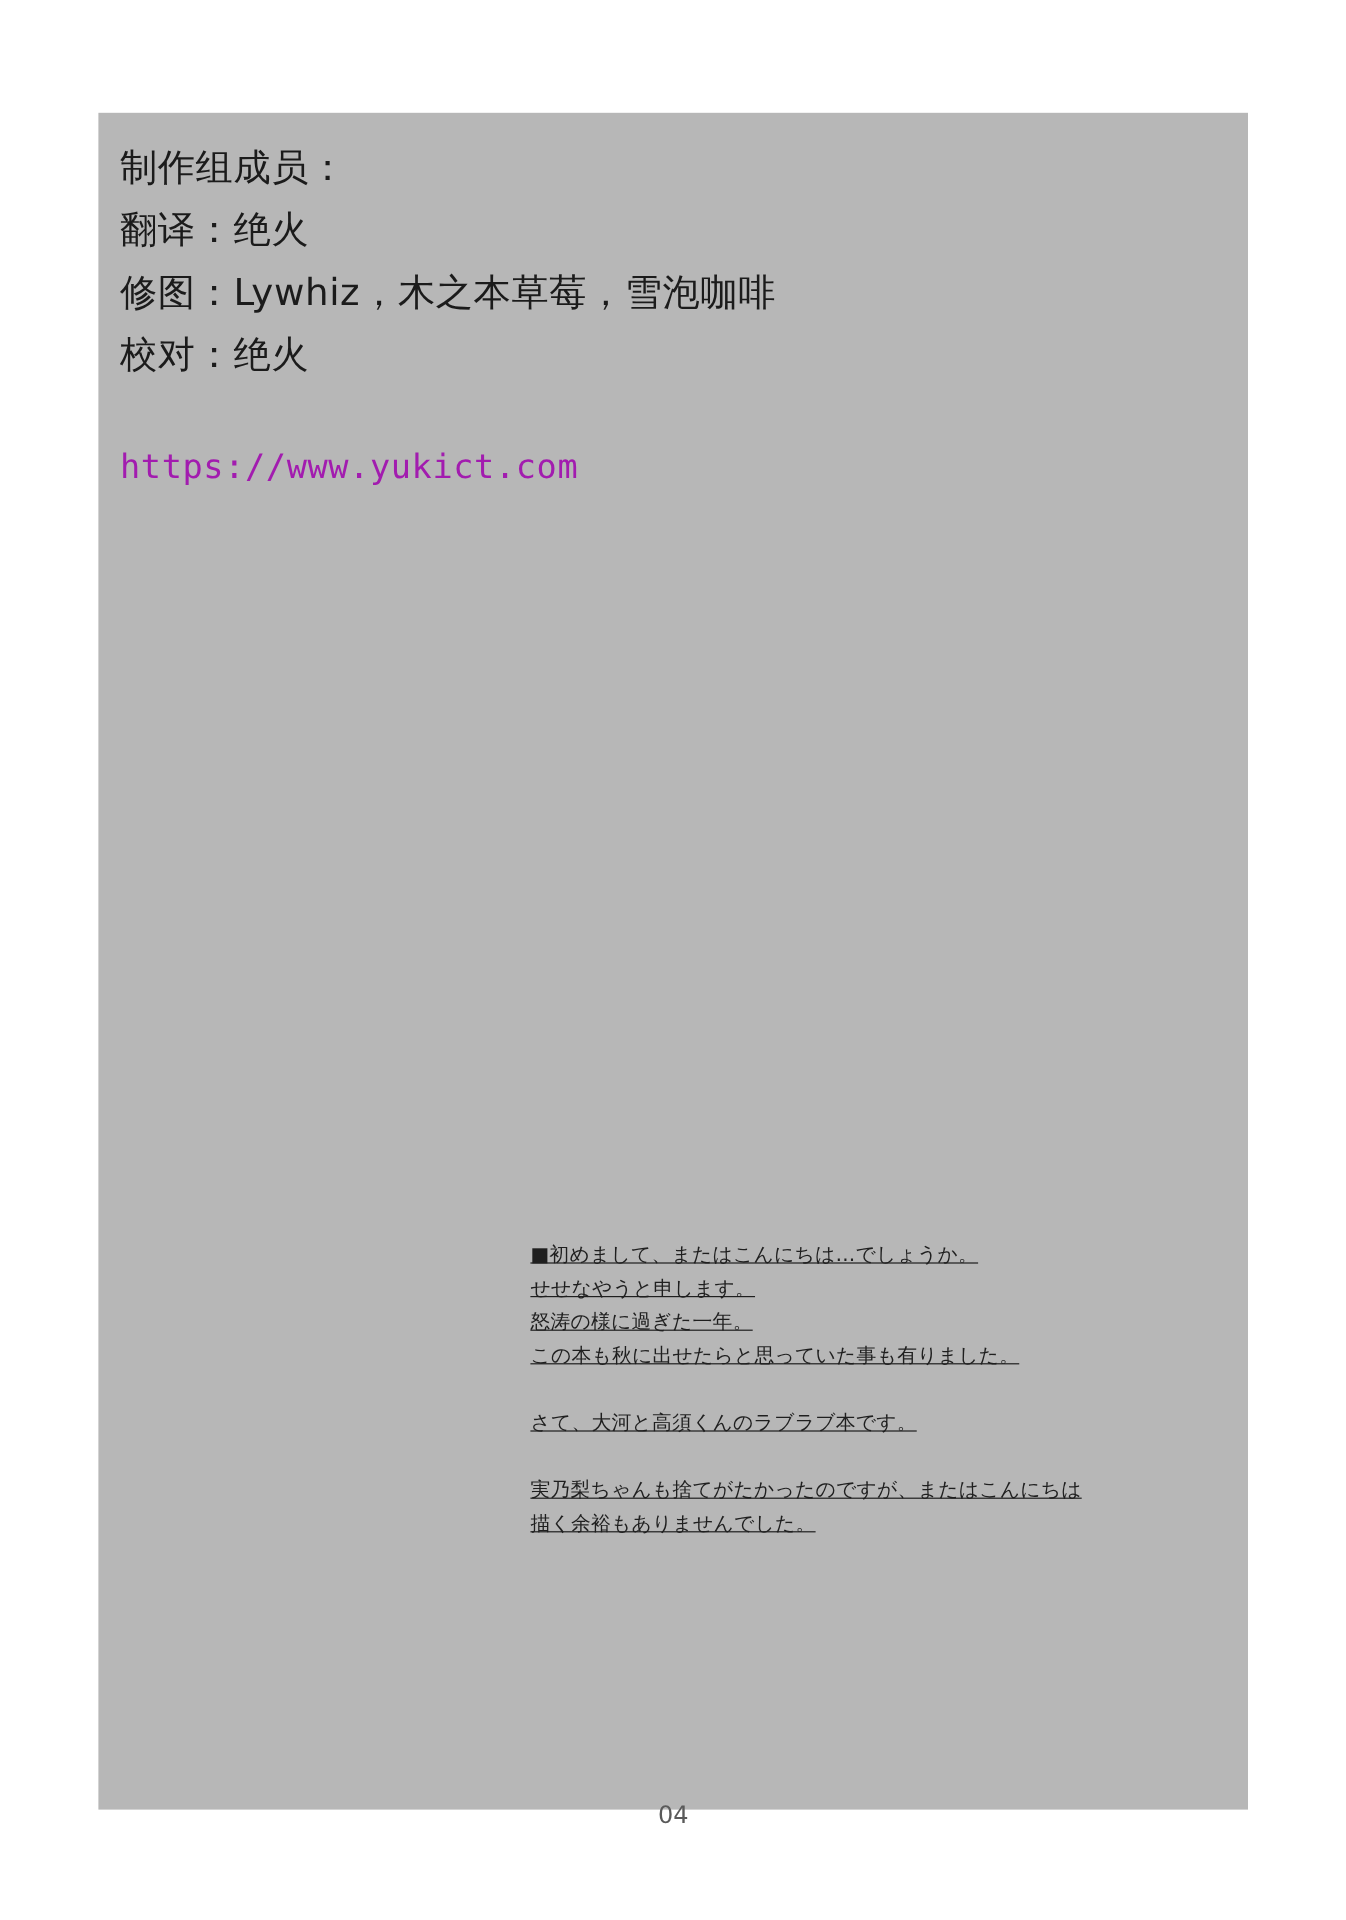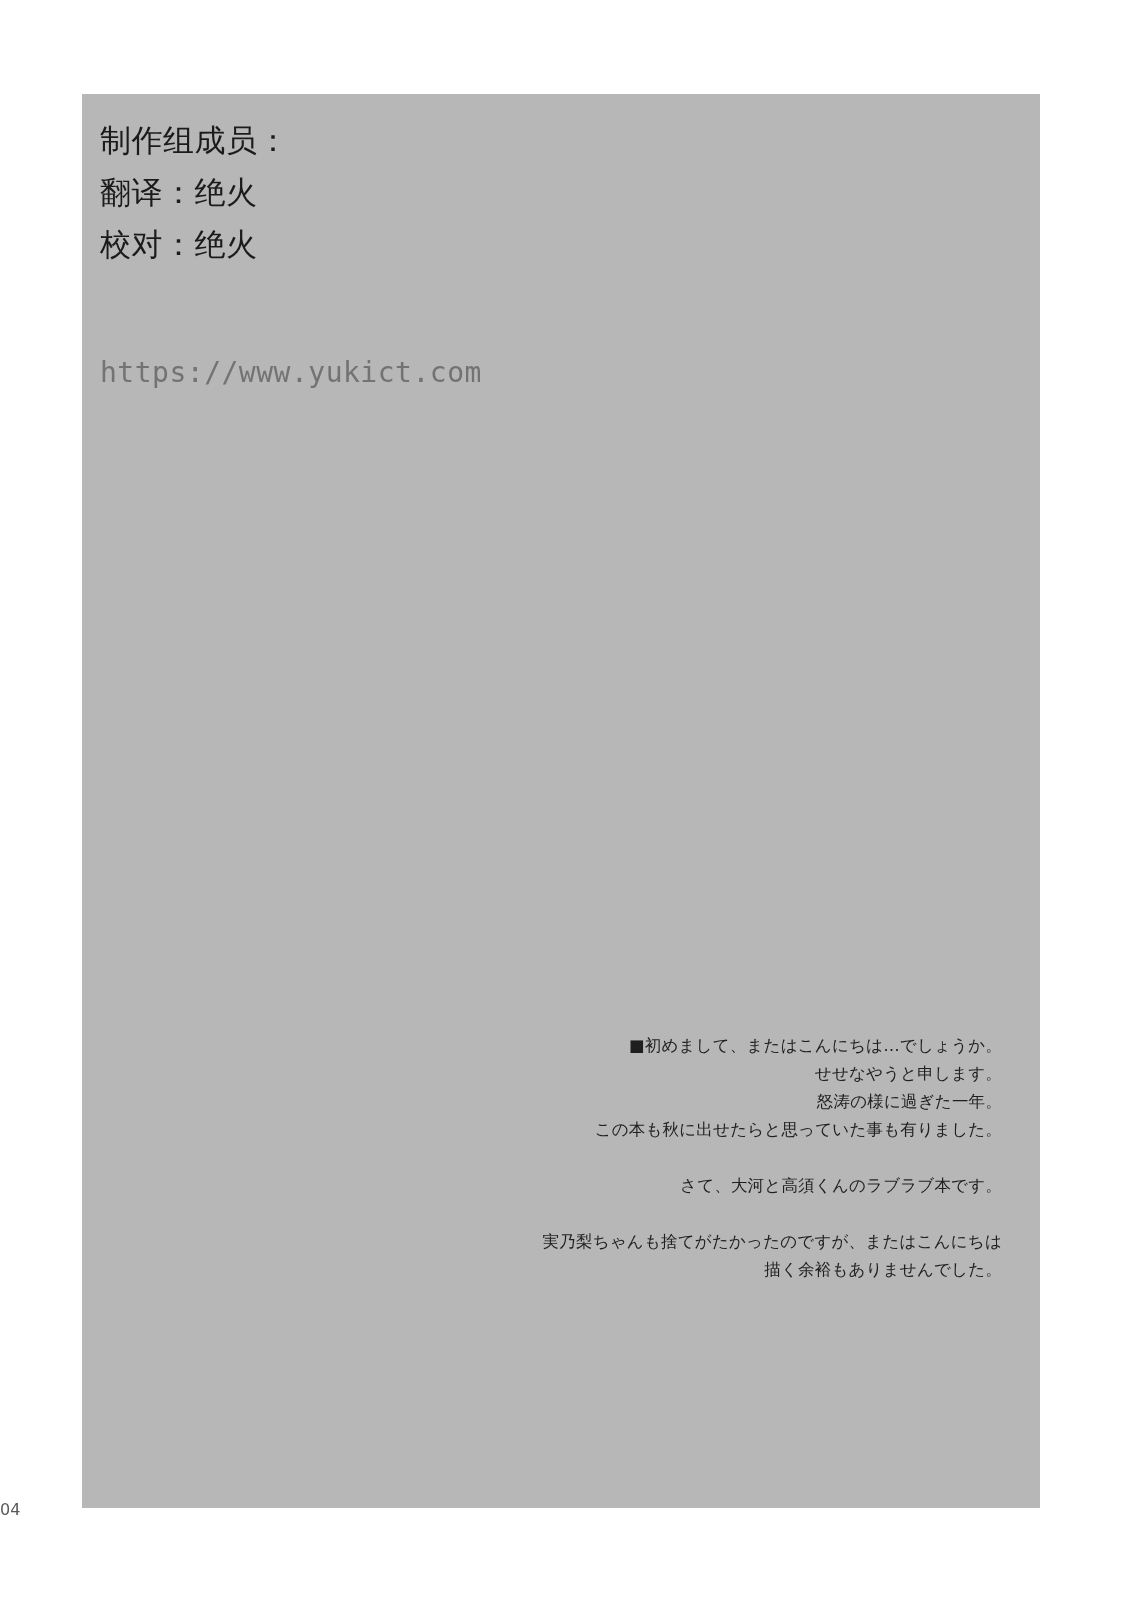--- a/index.html
+++ b/index.html
@@ -51,62 +51,63 @@
     font-size: 31px;
     line-height: 48px;
     letter-spacing: 0.5px;
     white-space: pre;
   }
   .url {
     font-family: "DejaVu Sans Mono", monospace;
     font-size: 28px;
     line-height: 42px;
     letter-spacing: 0.5px;
-    color: #737373;
+    color: #a21caf;
     white-space: pre;
-    margin-top: 36px;
   }
   .afterword {
     position: absolute;
     right: 120px;
     top: 1030px;
     width: 560px;
-    text-align: right;
     color: #1f1f1f;
+    text-decoration: underline;
   }
   .afterword .p {
     font-family: "DejaVu Sans", sans-serif;
     font-size: 16.5px;
     line-height: 28px;
     letter-spacing: 0.2px;
     white-space: pre-line;
   }
   .afterword .gap {
     height: 28px;
   }
   .page-number {
     position: absolute;
     left: 0;
     top: 1498px;
     width: 1122px;
+    text-align: center;
     font-family: "DejaVu Sans", sans-serif;
-    font-size: 16px;
+    font-size: 20px;
     color: #5a5a5a;
   }
 </style>
 </head>
 <body>
 
 <div class="page">
 
   <div class="panel"></div>
 
   <div class="credits">
     <div class="line">制作组成员：</div>
     <div class="line">翻译：绝火</div>
+    <div class="line">修图：Lywhiz，木之本草莓，雪泡咖啡</div>
     <div class="line">校对：绝火</div>
     <div class="spacer"></div>
     <div class="url">https://www.yukict.com</div>
   </div>
 
   <div class="afterword">
     <div class="p">■初めまして、またはこんにちは…でしょうか。
 せせなやうと申します。
 怒涛の様に過ぎた一年。
 この本も秋に出せたらと思っていた事も有りました。</div>

